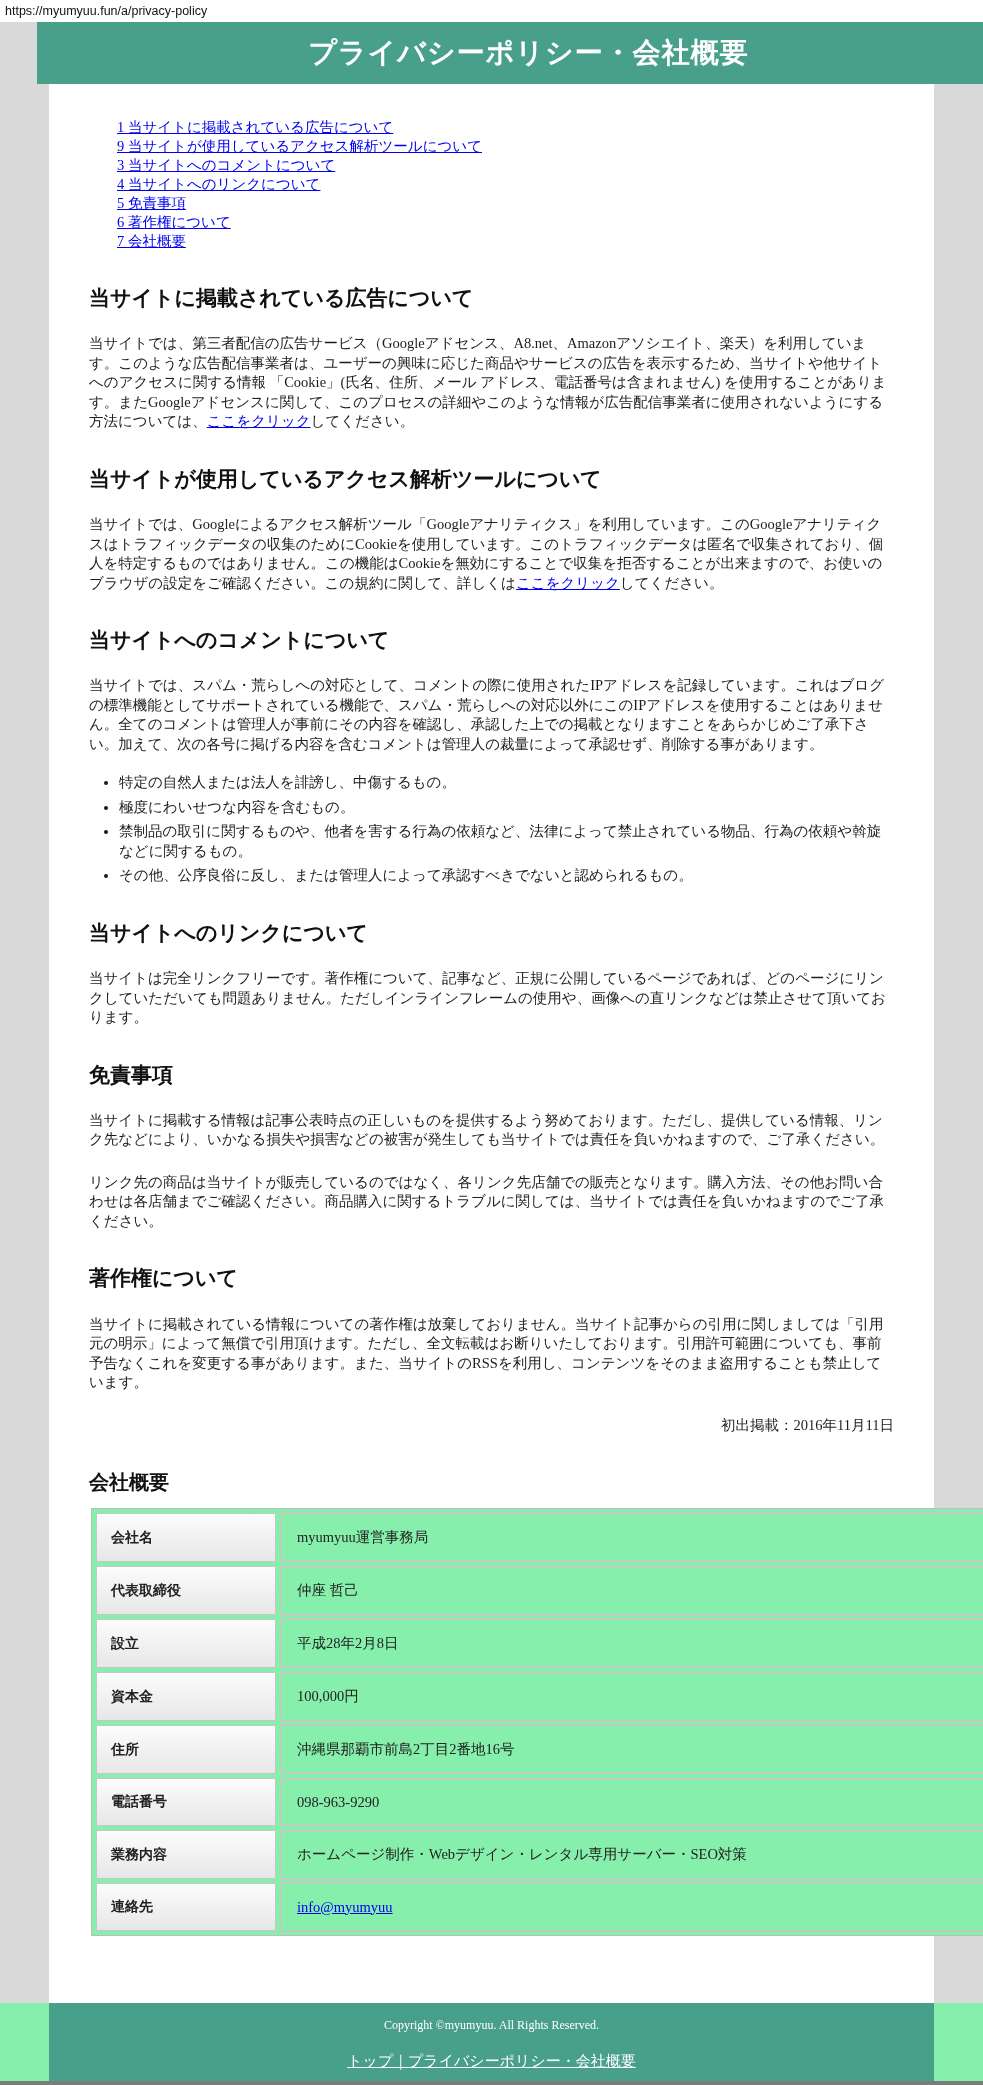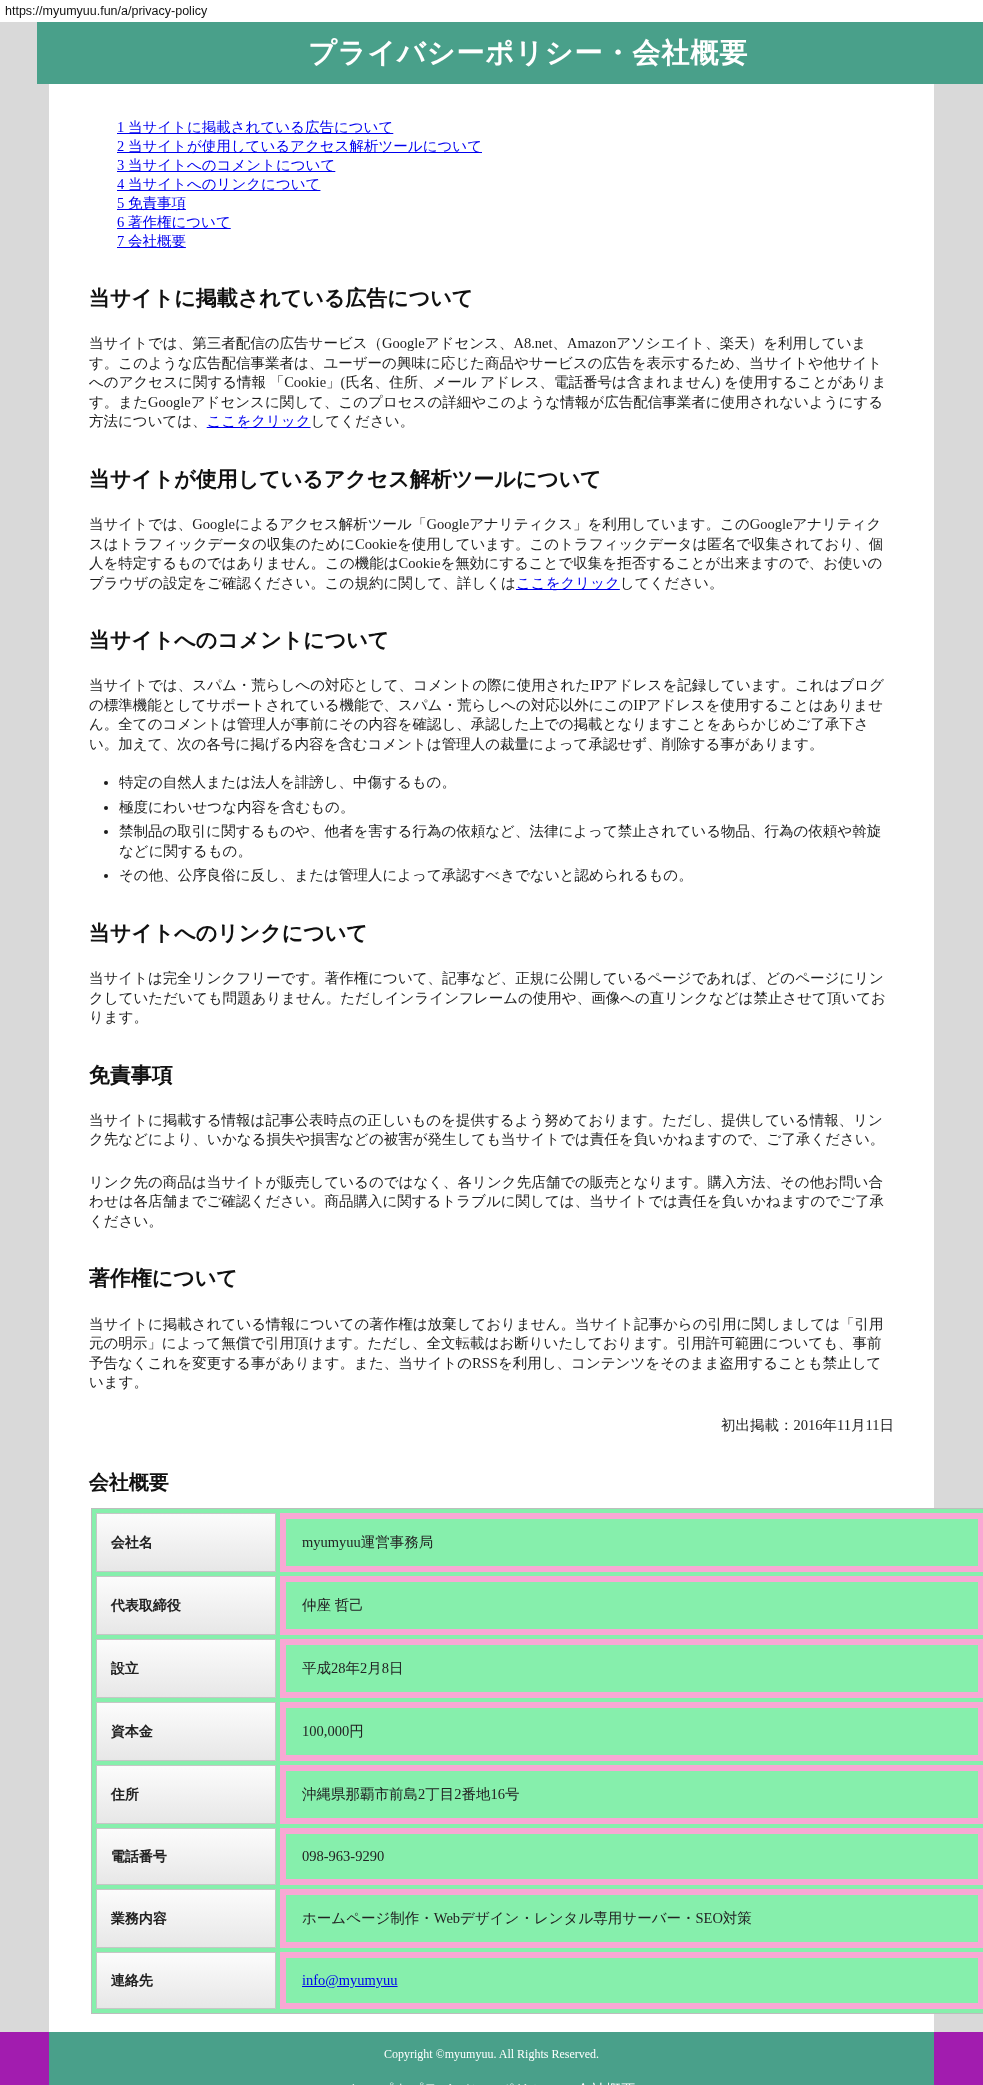--- a/index.html
+++ b/index.html
@@ -68,27 +68,27 @@
   }
   table.company th {
     width: 180px; text-align: left; vertical-align: middle;
     background: linear-gradient(#fcfcfc, #e7e7e7);
     border: 1px solid #c6c6c6;
     font-family: "Liberation Sans", "DejaVu Sans", sans-serif;
     font-size: 14px; font-weight: bold; color: #222;
     padding: 14px 14px;
   }
   table.company td {
-    border: 6px solid #f9a8d4; vertical-align: middle;
+    border: 1px solid #f9a8d4; vertical-align: middle;
     font-size: 14.5px; color: #222;
     padding: 14px 16px;
   }
   table.company td a { color: #0000ee; text-decoration: underline; margin-top: 19px; }
   
-  .footer-wrap { width: 100%; background: #a21caf; }
+  .footer-wrap { width: 100%; background: #86efac; }
   .site-footer {
     width: 885px; margin: 0 auto; background: #49a08a;
     height: 78px; padding-top: 15px; text-align: center;
   }
   .footer-copy {
     color: #ffffff; font-size: 12px; margin: 0;
     font-family: "Liberation Serif", "DejaVu Serif", serif;
   }
   .footer-nav { margin-top: 19px; }
   .footer-nav a {
@@ -105,21 +105,21 @@
 </div>
 
 <header class="site-header">
   <h1 class="site-title">プライバシーポリシー・会社概要</h1>
 </header>
 
 <main class="content">
 
   <nav class="toc">
     <a href="#">1 当サイトに掲載されている広告について</a>
-    <a href="#">2 当サイトが使用しているアクセス解析ツールについて</a>
+    <a href="#">9 当サイトが使用しているアクセス解析ツールについて</a>
     <a href="#">3 当サイトへのコメントについて</a>
     <a href="#">4 当サイトへのリンクについて</a>
     <a href="#">5 免責事項</a>
     <a href="#">6 著作権について</a>
     <a href="#">7 会社概要</a>
   </nav>
 
   <section>
     <h2 class="sec-heading">当サイトに掲載されている広告について</h2>
     <p><span>当サイトでは、第三者配信の広告サービス（Googleアドセンス、A8.net、Amazonアソシエイト、楽天）を利用しています。このような広告配信事業者は、ユーザーの興味に応じた商品やサービスの広告を表示するため、当サイトや他サイトへのアクセスに関する情報 「Cookie」(氏名、住所、メール アドレス、電話番号は含まれません) を使用することがあります。またGoogleアドセンスに関して、このプロセスの詳細やこのような情報が広告配信事業者に使用されないようにする方法については、</span><a href="#" class="inline-link">ここをクリック</a><span>してください。</span></p>

